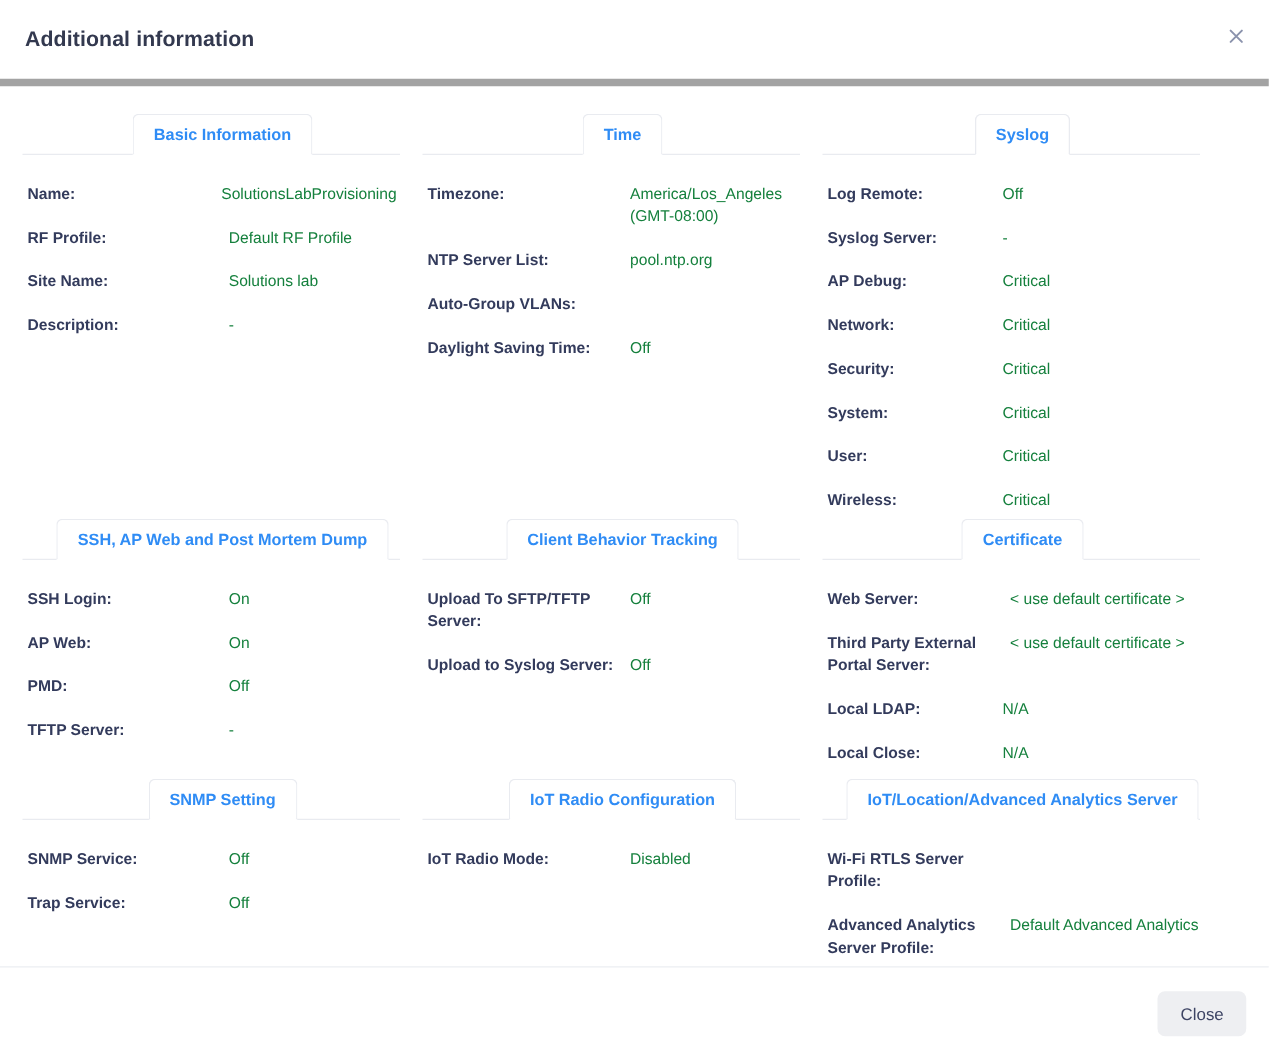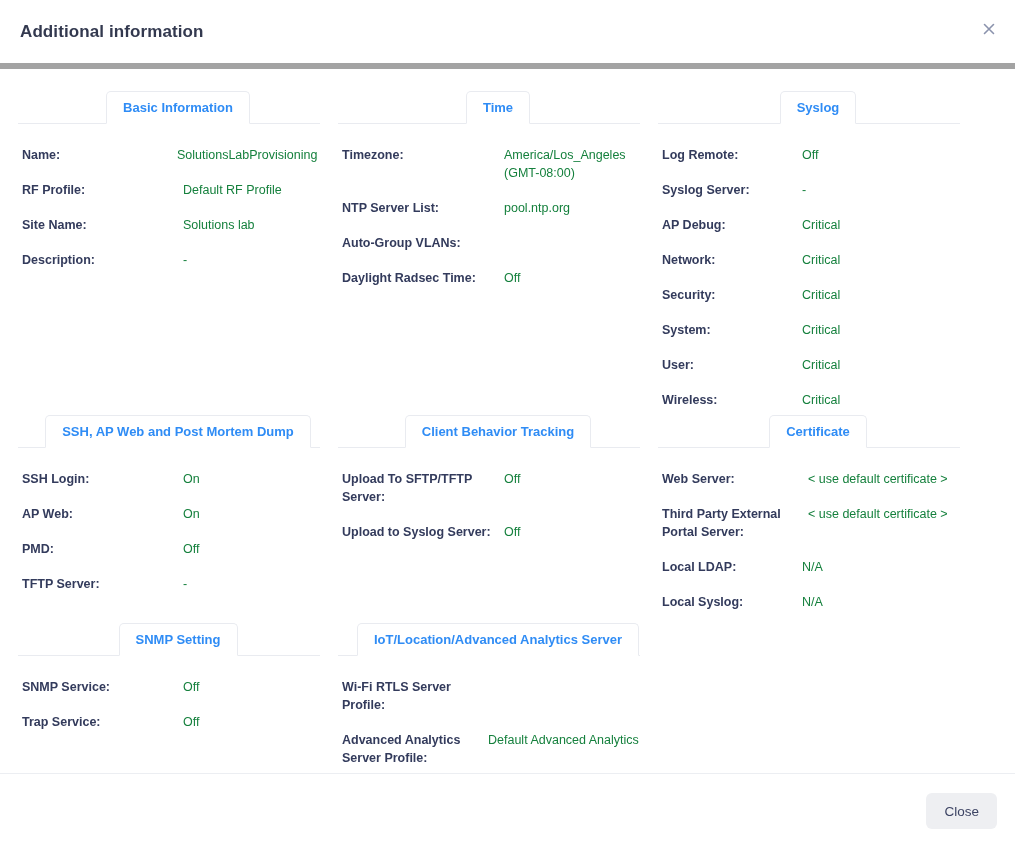--- a/index.html
+++ b/index.html
@@ -207,21 +207,21 @@
         </div>
         <div class="field">
           <div class="f-label">NTP Server List:</div>
           <div class="f-value">pool.ntp.org</div>
         </div>
         <div class="field">
           <div class="f-label">Auto-Group VLANs:</div>
           <div class="f-value"></div>
         </div>
         <div class="field">
-          <div class="f-label">Daylight Radsec Time:</div>
+          <div class="f-label">Daylight Saving Time:</div>
           <div class="f-value">Off</div>
         </div>
       </div>
     </div>
 
     <div class="panel-col c3">
       <div class="tabstrip">
         <div class="tab">Syslog</div>
       </div>
       <div class="fields lbl-wide">
@@ -314,21 +314,21 @@
         </div>
         <div class="field">
           <div class="f-label">Third Party External Portal Server:</div>
           <div class="f-value indent">&lt; use default certificate &gt;</div>
         </div>
         <div class="field">
           <div class="f-label">Local LDAP:</div>
           <div class="f-value">N/A</div>
         </div>
         <div class="field">
-          <div class="f-label">Local Syslog:</div>
+          <div class="f-label">Local Close:</div>
           <div class="f-value">N/A</div>
         </div>
       </div>
     </div>
   </div>
 
   <div class="panel-row row-3">
 
     <div class="panel-col c1">
       <div class="tabstrip">
@@ -339,20 +339,31 @@
           <div class="f-label">SNMP Service:</div>
           <div class="f-value indent">Off</div>
         </div>
         <div class="field">
           <div class="f-label">Trap Service:</div>
           <div class="f-value indent">Off</div>
         </div>
       </div>
     </div>
 
+    <div class="panel-col c2">
+      <div class="tabstrip">
+        <div class="tab">IoT Radio Configuration</div>
+      </div>
+      <div class="fields lbl-narrow">
+        <div class="field">
+          <div class="f-label">IoT Radio Mode:</div>
+          <div class="f-value">Disabled</div>
+        </div>
+      </div>
+    </div>
 
     <div class="panel-col c3">
       <div class="tabstrip">
         <div class="tab">IoT/Location/Advanced Analytics Server</div>
       </div>
       <div class="fields lbl-wide">
         <div class="field">
           <div class="f-label">Wi-Fi RTLS Server Profile:</div>
           <div class="f-value"></div>
         </div>

